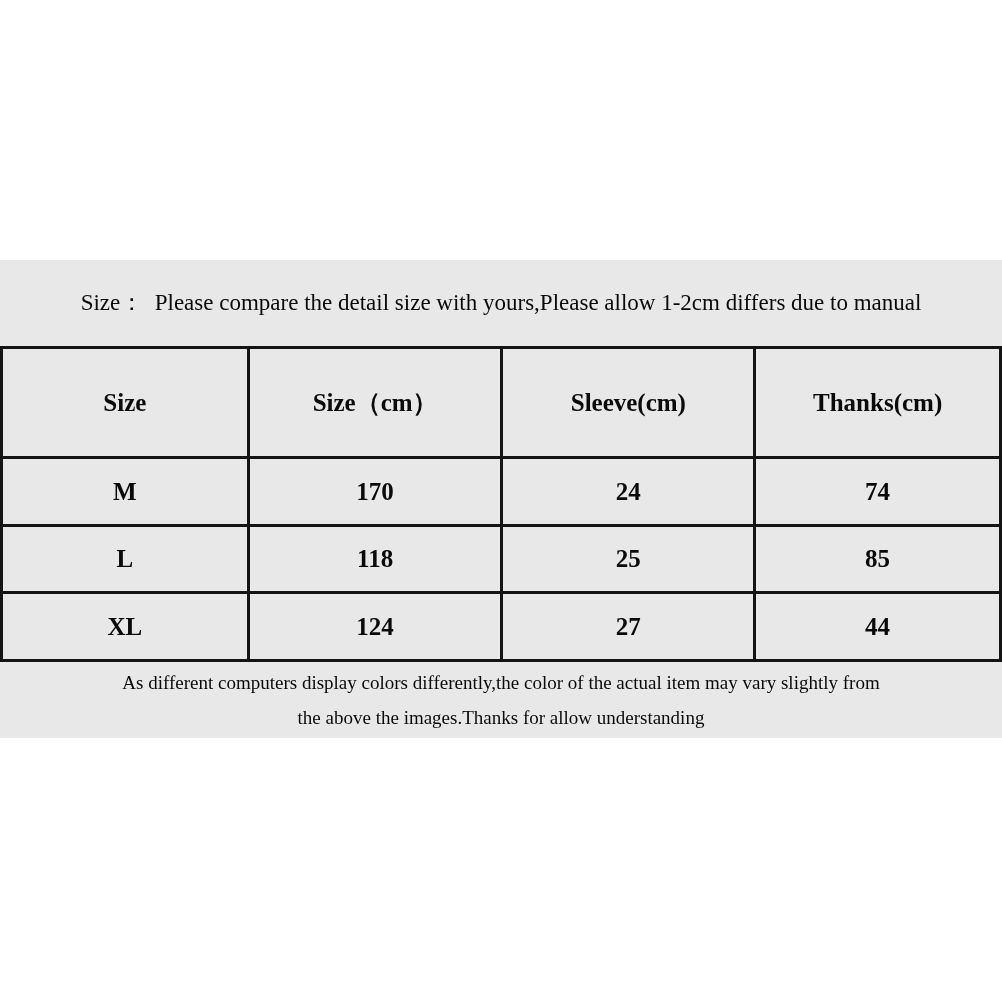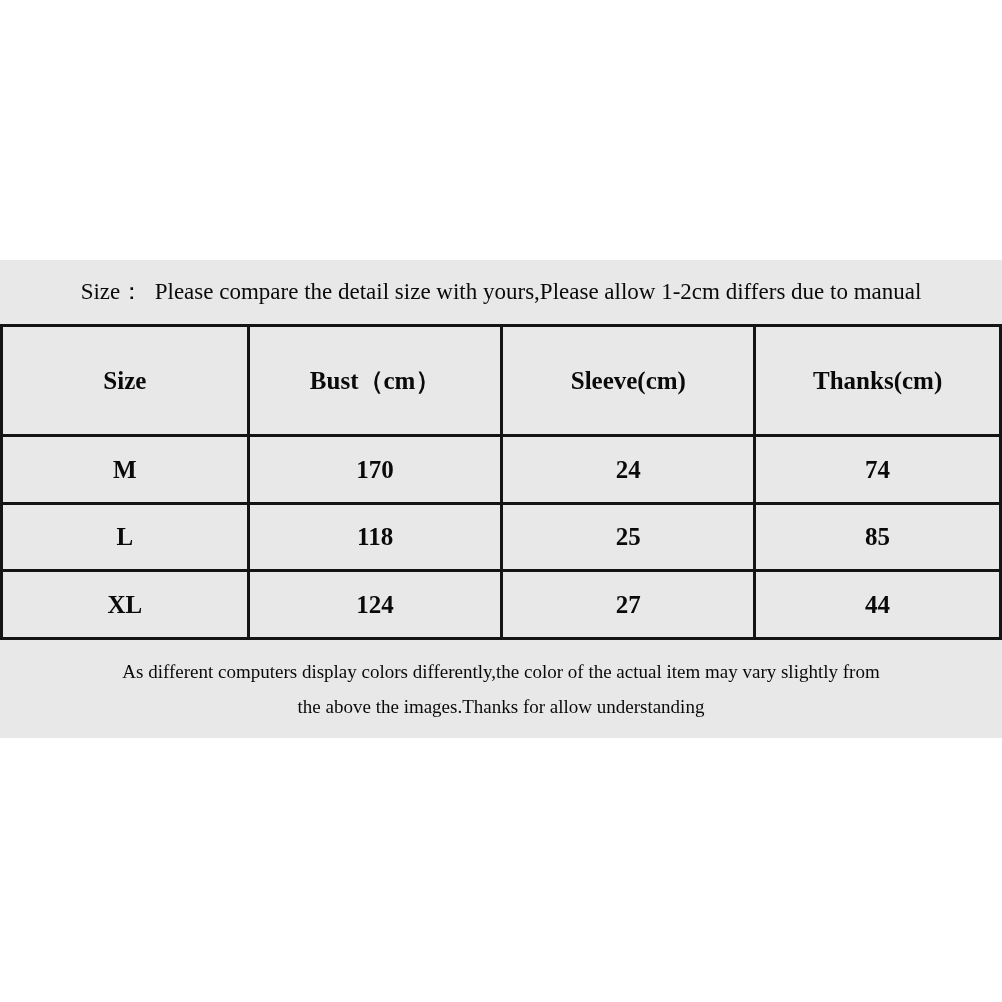--- a/index.html
+++ b/index.html
@@ -17,21 +17,21 @@
     position: absolute;
     top: 260px;
     left: 0;
     width: 1002px;
     height: 478px;
     background: #e8e8e8;
     display: flex;
     flex-direction: column;
   }
   .note {
-    height: 64px;
+    height: 86px;
     display: flex;
     flex-direction: column;
     justify-content: center;
     align-items: center;
   }
   .note-line {
     font-size: 23px;
     line-height: 34px;
     text-align: center;
     white-space: pre-wrap;
@@ -84,21 +84,21 @@
     <table class="size-table">
       <colgroup>
         <col class="c1">
           <col class="c2">
           <col class="c3">
           <col class="c4">
       </colgroup>
       <tbody>
         <tr class="header-row">
           <th>Size</th>
-          <th>Bust（cm）</th>
+          <th>Size（cm）</th>
           <th>Sleeve(cm)</th>
           <th>Thanks(cm)</th>
         </tr>
         <tr class="data-row">
           <td>M</td>
           <td>170</td>
           <td>24</td>
           <td>74</td>
         </tr>
         <tr class="data-row">

